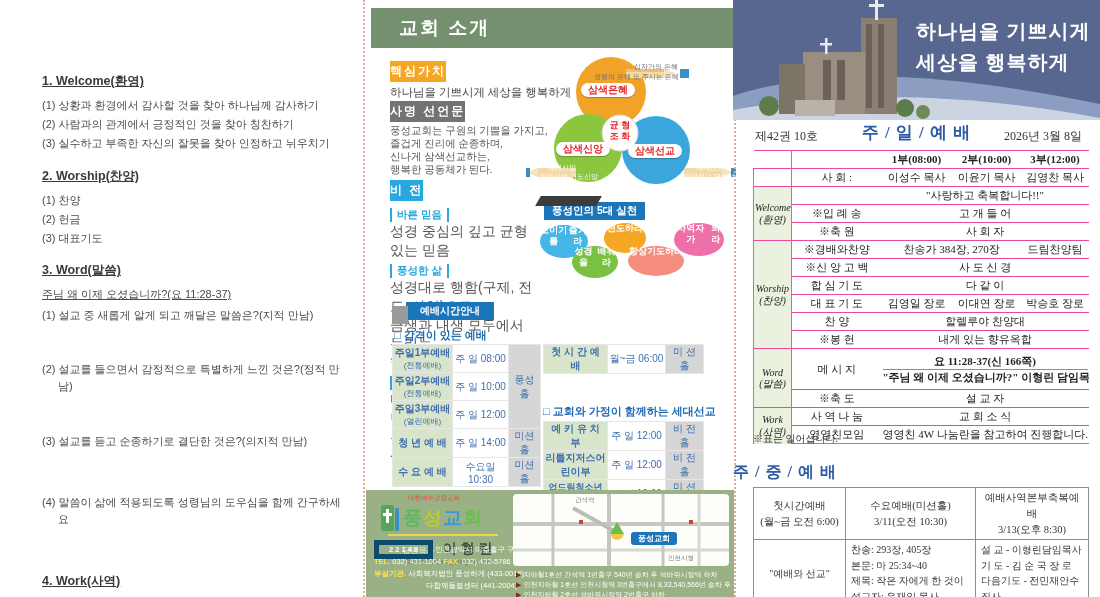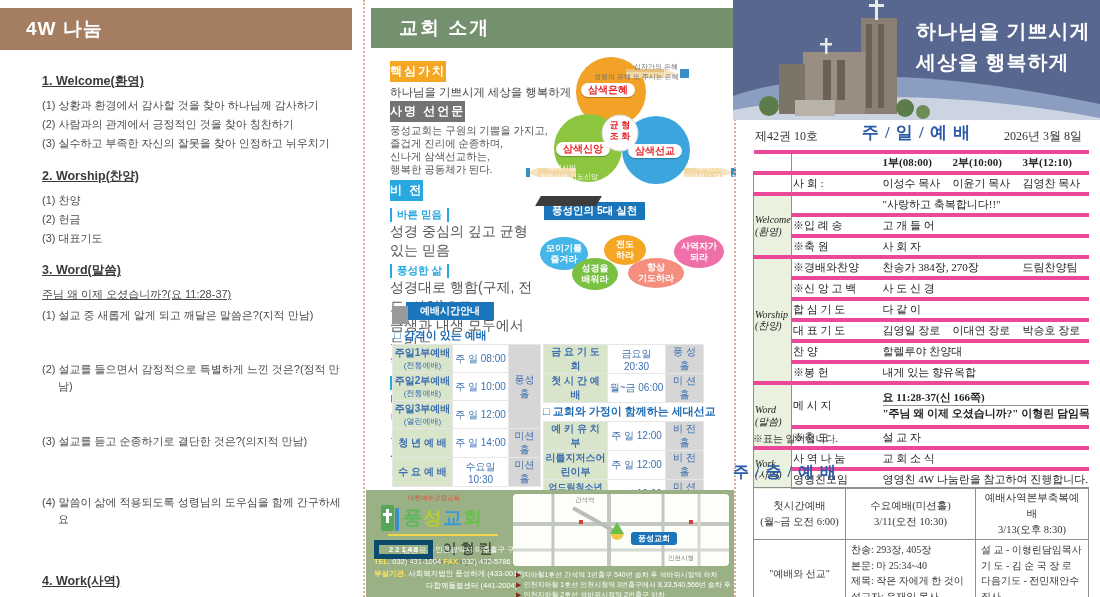--- a/index.html
+++ b/index.html
@@ -29,57 +29,54 @@
          border-right:2px solid #29a8e0;padding:0 5px;display:inline-block;}
   .vdesc{color:#555;font-size:14px;line-height:1.35;}
   .pill{position:absolute;background:#fff;border-radius:9px;color:#e8262a;font-weight:bold;
         font-size:10px;text-align:center;line-height:14px;box-shadow:0 1px 1px rgba(0,0,0,.25);}
   .tinyg{position:absolute;color:#6f6f6f;font-size:7px;white-space:nowrap;}
   .tinyw{position:absolute;color:#fff;font-size:7px;white-space:nowrap;}
   .bluebox{background:#1b75bb;color:#fff;font-weight:bold;display:inline-block;position:relative;}
   .shadow1{position:absolute;left:-14px;top:4px;width:16px;height:100%;background:#9a9a9a;}
   .shadow2{position:absolute;left:-6px;top:-6px;width:60%;height:10px;background:#3c3c3c;transform:skewX(-30deg);}
   .bubble{position:absolute;border-radius:50%;color:#fff;font-weight:bold;text-align:center;
-          display:flex;flex-direction:column;justify-content:center;font-size:9px;line-height:1.2;margin-top:12px;}
+          display:flex;flex-direction:row;justify-content:center;font-size:9px;line-height:1.2;}
   .wt{border-collapse:collapse;font-size:10px;color:#3f6fb0;table-layout:fixed;}
   .wt td{border:1px solid #e6e6e6;text-align:center;padding:0 1px;overflow:hidden;}
   .wt .nm{background:#d9e5cb;font-weight:bold;}
   .wt .tm{background:#fff;}
   .wt .pl{background:#d6d6d6;}
   .cap{color:#1f6cb5;font-weight:bold;font-size:11px;}
   .footerM{position:absolute;left:0;top:490px;width:368px;height:107px;background:#9ab185;}
   .ctc{color:#fff;font-size:7.5px;line-height:1.6;white-space:nowrap;}
   .ylw{color:#ffe259;font-weight:bold;}
   .dirline{color:#fff;font-size:7px;line-height:1.45;white-space:nowrap;}
   .arr{color:#7c2d1c;font-size:7px;margin-right:2px;}
 
   
   .svc{border-collapse:collapse;font-family:"Liberation Serif",serif;font-size:11px;color:#222;
        width:335px;table-layout:fixed;}
-  .svc td{border-top:4px solid #ec4899;height:17px;text-align:left;padding:0 1px;
+  .svc td{border-top:1px solid #ec4899;height:17px;text-align:center;padding:0 1px;
           overflow:hidden;white-space:nowrap;}
   .svc tr.last td{border-bottom:1px solid #8f8f8f;}
   .svc td.sec{background:#eaf1df;border-left:1px solid #8f8f8f;border-right:1px solid #8f8f8f;
               font-style:italic;font-size:10px;line-height:1.15;}
   .rtitle{font-family:"Liberation Serif",serif;color:#2b5aa7;font-weight:bold;letter-spacing:1px;}
   .mw{border-collapse:collapse;font-family:"Liberation Serif",serif;color:#333;table-layout:fixed;}
   .mw td{border:1px solid #8f8f8f;padding:2px 5px;vertical-align:middle;}
   .mw .hd{text-align:center;font-size:10.5px;line-height:1.5;}
   .mw .bd{font-size:10px;line-height:1.55;}
   .slogan{color:#fff;font-weight:bold;font-size:20px;line-height:1.55;letter-spacing:1px;}
 </style>
 </head>
 <body>
 
 <div class="page">
 
   <div class="panel" style="left:0;width:366px">
-    <div class="bandL">
-      <span>4W 나눔</span>
-    </div>
     <div class="lcontent">
       <div class="lh">1. Welcome(환영)</div>
       <div class="li">(1) 상황과 환경에서 감사할 것을 찾아 하나님께 감사하기</div>
       <div class="li">(2) 사람과의 관계에서 긍정적인 것을 찾아 칭찬하기</div>
       <div class="li">(3) 실수하고 부족한 자신의 잘못을 찾아 인정하고 뉘우치기</div>
 
       <div class="lh">2. Worship(찬양)</div>
       <div class="li">(1) 찬양</div>
       <div class="li">(2) 헌금</div>
       <div class="li">(3) 대표기도</div>
@@ -246,25 +243,20 @@
     </tbody>
       </table>
 
     <table class="wt abs" style="left:177px;top:344px;width:160px">
       <colgroup>
           <col style="width:64px">
           <col style="width:58px">
           <col style="width:38px">
         </colgroup>
       <tbody>
-          <tr style="height:23px">
-        <td class="nm">금 요 기 도 회</td>
-        <td class="tm">금요일 20:30</td>
-        <td class="pl">풍 성 홀</td>
-      </tr>
       <tr style="height:23px">
         <td class="nm">첫 시 간 예 배</td>
         <td class="tm">월~금 06:00</td>
         <td class="pl">미 션 홀</td>
       </tr>
     </tbody>
       </table>
 
     <div class="abs cap" style="left:177px;top:404px">□ 교회와 가정이 함께하는 세대선교</div>
     <table class="wt abs" style="left:177px;top:421px;width:160px">
@@ -403,21 +395,21 @@
           <col style="width:70px">
           <col style="width:70px">
           <col style="width:67px">
         </colgroup>
       <tbody>
           <tr>
         <td class="sec" style="background:#fff;border-left:none;border-right:1px solid #8f8f8f"></td>
             <td></td>
         <td style="font-weight:bold">1부(08:00)</td>
         <td style="font-weight:bold">2부(10:00)</td>
-        <td style="font-weight:bold">3부(12:10)</td>
+        <td style="font-weight:bold">3부(12:00)</td>
       </tr>
       <tr>
         <td class="sec" style="background:#fff"></td>
         <td>사  회 :</td>
         <td>이성수 목사</td>
         <td>이윤기 목사</td>
         <td>김영찬 목사</td>
       </tr>
       <tr>
         <td class="sec" rowspan="3">

